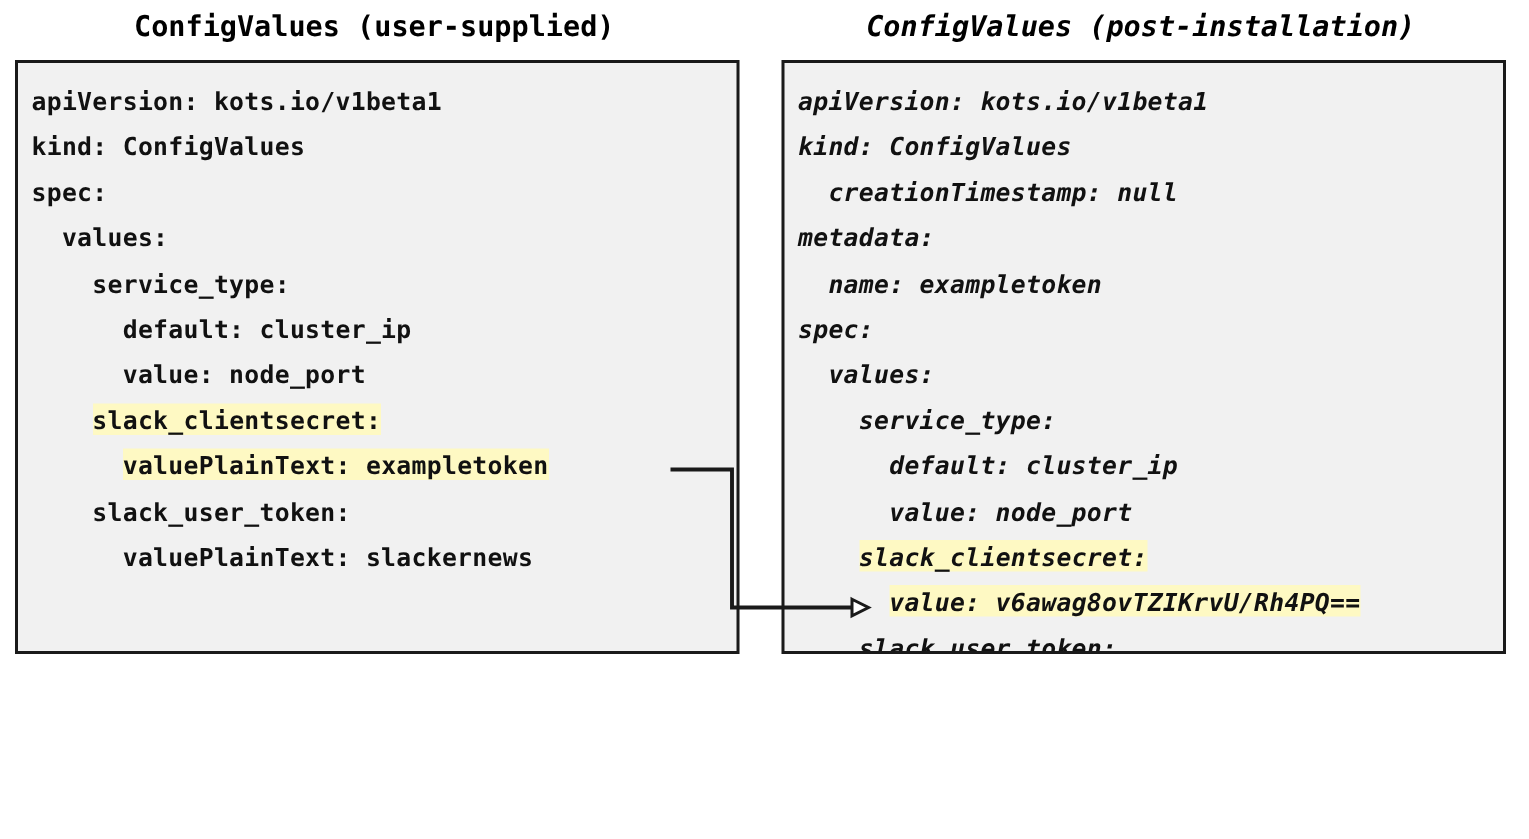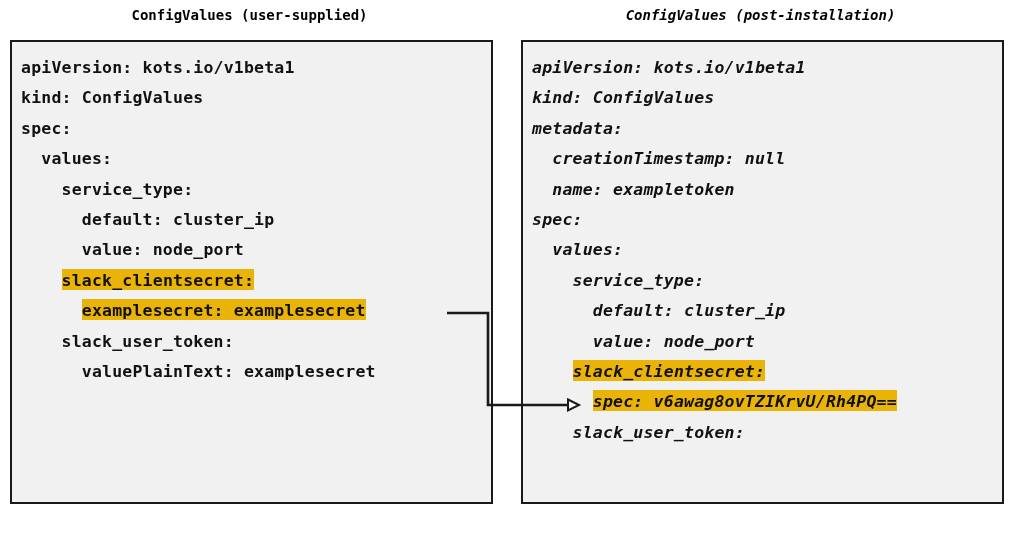--- a/index.html
+++ b/index.html
@@ -22,33 +22,33 @@
   }
   .panel.left  { left: 0px; }
   .panel.right { left: 511px; font-style: italic; }
 
   .panel-title {
     position: absolute;
     top: 7px;
     left: 0;
     width: 499px;
     text-align: center;
-    font-size: 14px;
+    font-size: 19px;
     font-weight: bold;
     color: #000000;
     letter-spacing: 0px;
     white-space: nowrap;
   }
 
   .code-box {
     position: absolute;
     top: 40px;
     left: 10px;
     width: 483px;
-    height: 464px;
+    height: 396px;
     box-sizing: border-box;
     border: 2px solid #1a1a1a;
     background: #f1f1f1;
     overflow: hidden;
   }
 
   .code-lines {
     position: absolute;
     top: 11px;
     left: 9px;
@@ -62,21 +62,21 @@
     font-size: 16.5px;
     font-weight: bold;
     color: #111111;
     letter-spacing: 0.2px;
   }
   .code-line > span.seg {
     display: inline;
     white-space: pre;
   }
   .code-line > span.hl {
-    background: #eab308;
+    background: #fef9c3;
     padding-top: 2px;
     padding-bottom: 0;
     box-shadow: 0 0 0 0 transparent;
   }
 
   
   .connector {
     position: absolute;
     left: 0;
     top: 0;
@@ -93,43 +93,43 @@
   <div class="code-box">
     <div class="code-lines">
         <div class="code-line"><span class="seg">apiVersion: kots.io/v1beta1</span></div>
         <div class="code-line"><span class="seg">kind: ConfigValues</span></div>
         <div class="code-line"><span class="seg">spec:</span></div>
         <div class="code-line"><span class="seg">  values:</span></div>
         <div class="code-line"><span class="seg">    service_type:</span></div>
         <div class="code-line"><span class="seg">      default: cluster_ip</span></div>
         <div class="code-line"><span class="seg">      value: node_port</span></div>
         <div class="code-line"><span class="seg">    </span><span class="hl">slack_clientsecret:</span></div>
-        <div class="code-line"><span class="seg">      </span><span class="hl">examplesecret: examplesecret</span></div>
+        <div class="code-line"><span class="seg">      </span><span class="hl">valuePlainText: exampletoken</span></div>
         <div class="code-line"><span class="seg">    slack_user_token:</span></div>
-        <div class="code-line"><span class="seg">      valuePlainText: examplesecret</span></div>
+        <div class="code-line"><span class="seg">      valuePlainText: slackernews</span></div>
       </div>
   </div>
 </div>
 
 <div class="panel right">
   <div class="panel-title">ConfigValues (post-installation)</div>
   <div class="code-box">
     <div class="code-lines">
         <div class="code-line"><span class="seg">apiVersion: kots.io/v1beta1</span></div>
         <div class="code-line"><span class="seg">kind: ConfigValues</span></div>
+        <div class="code-line"><span class="seg">  creationTimestamp: null</span></div>
         <div class="code-line"><span class="seg">metadata:</span></div>
-        <div class="code-line"><span class="seg">  creationTimestamp: null</span></div>
         <div class="code-line"><span class="seg">  name: exampletoken</span></div>
         <div class="code-line"><span class="seg">spec:</span></div>
         <div class="code-line"><span class="seg">  values:</span></div>
         <div class="code-line"><span class="seg">    service_type:</span></div>
         <div class="code-line"><span class="seg">      default: cluster_ip</span></div>
         <div class="code-line"><span class="seg">      value: node_port</span></div>
         <div class="code-line"><span class="seg">    </span><span class="hl">slack_clientsecret:</span></div>
-        <div class="code-line"><span class="seg">      </span><span class="hl">spec: v6awag8ovTZIKrvU/Rh4PQ==</span></div>
+        <div class="code-line"><span class="seg">      </span><span class="hl">value: v6awag8ovTZIKrvU/Rh4PQ==</span></div>
         <div class="code-line"><span class="seg">    slack_user_token:</span></div>
       </div>
   </div>
 </div>
 
 <svg class="connector" viewBox="0 0 1019 559" width="1019" height="559">
   <path d="M 447 313 L 488 313 L 488 405 L 568 405" fill="none" stroke="#1a1a1a" stroke-width="2.6"></path>
   <path d="M 568 399.5 L 579 405 L 568 410.5 Z" fill="#ffffff" stroke="#1a1a1a" stroke-width="2" stroke-linejoin="miter"></path>
 </svg>
 

